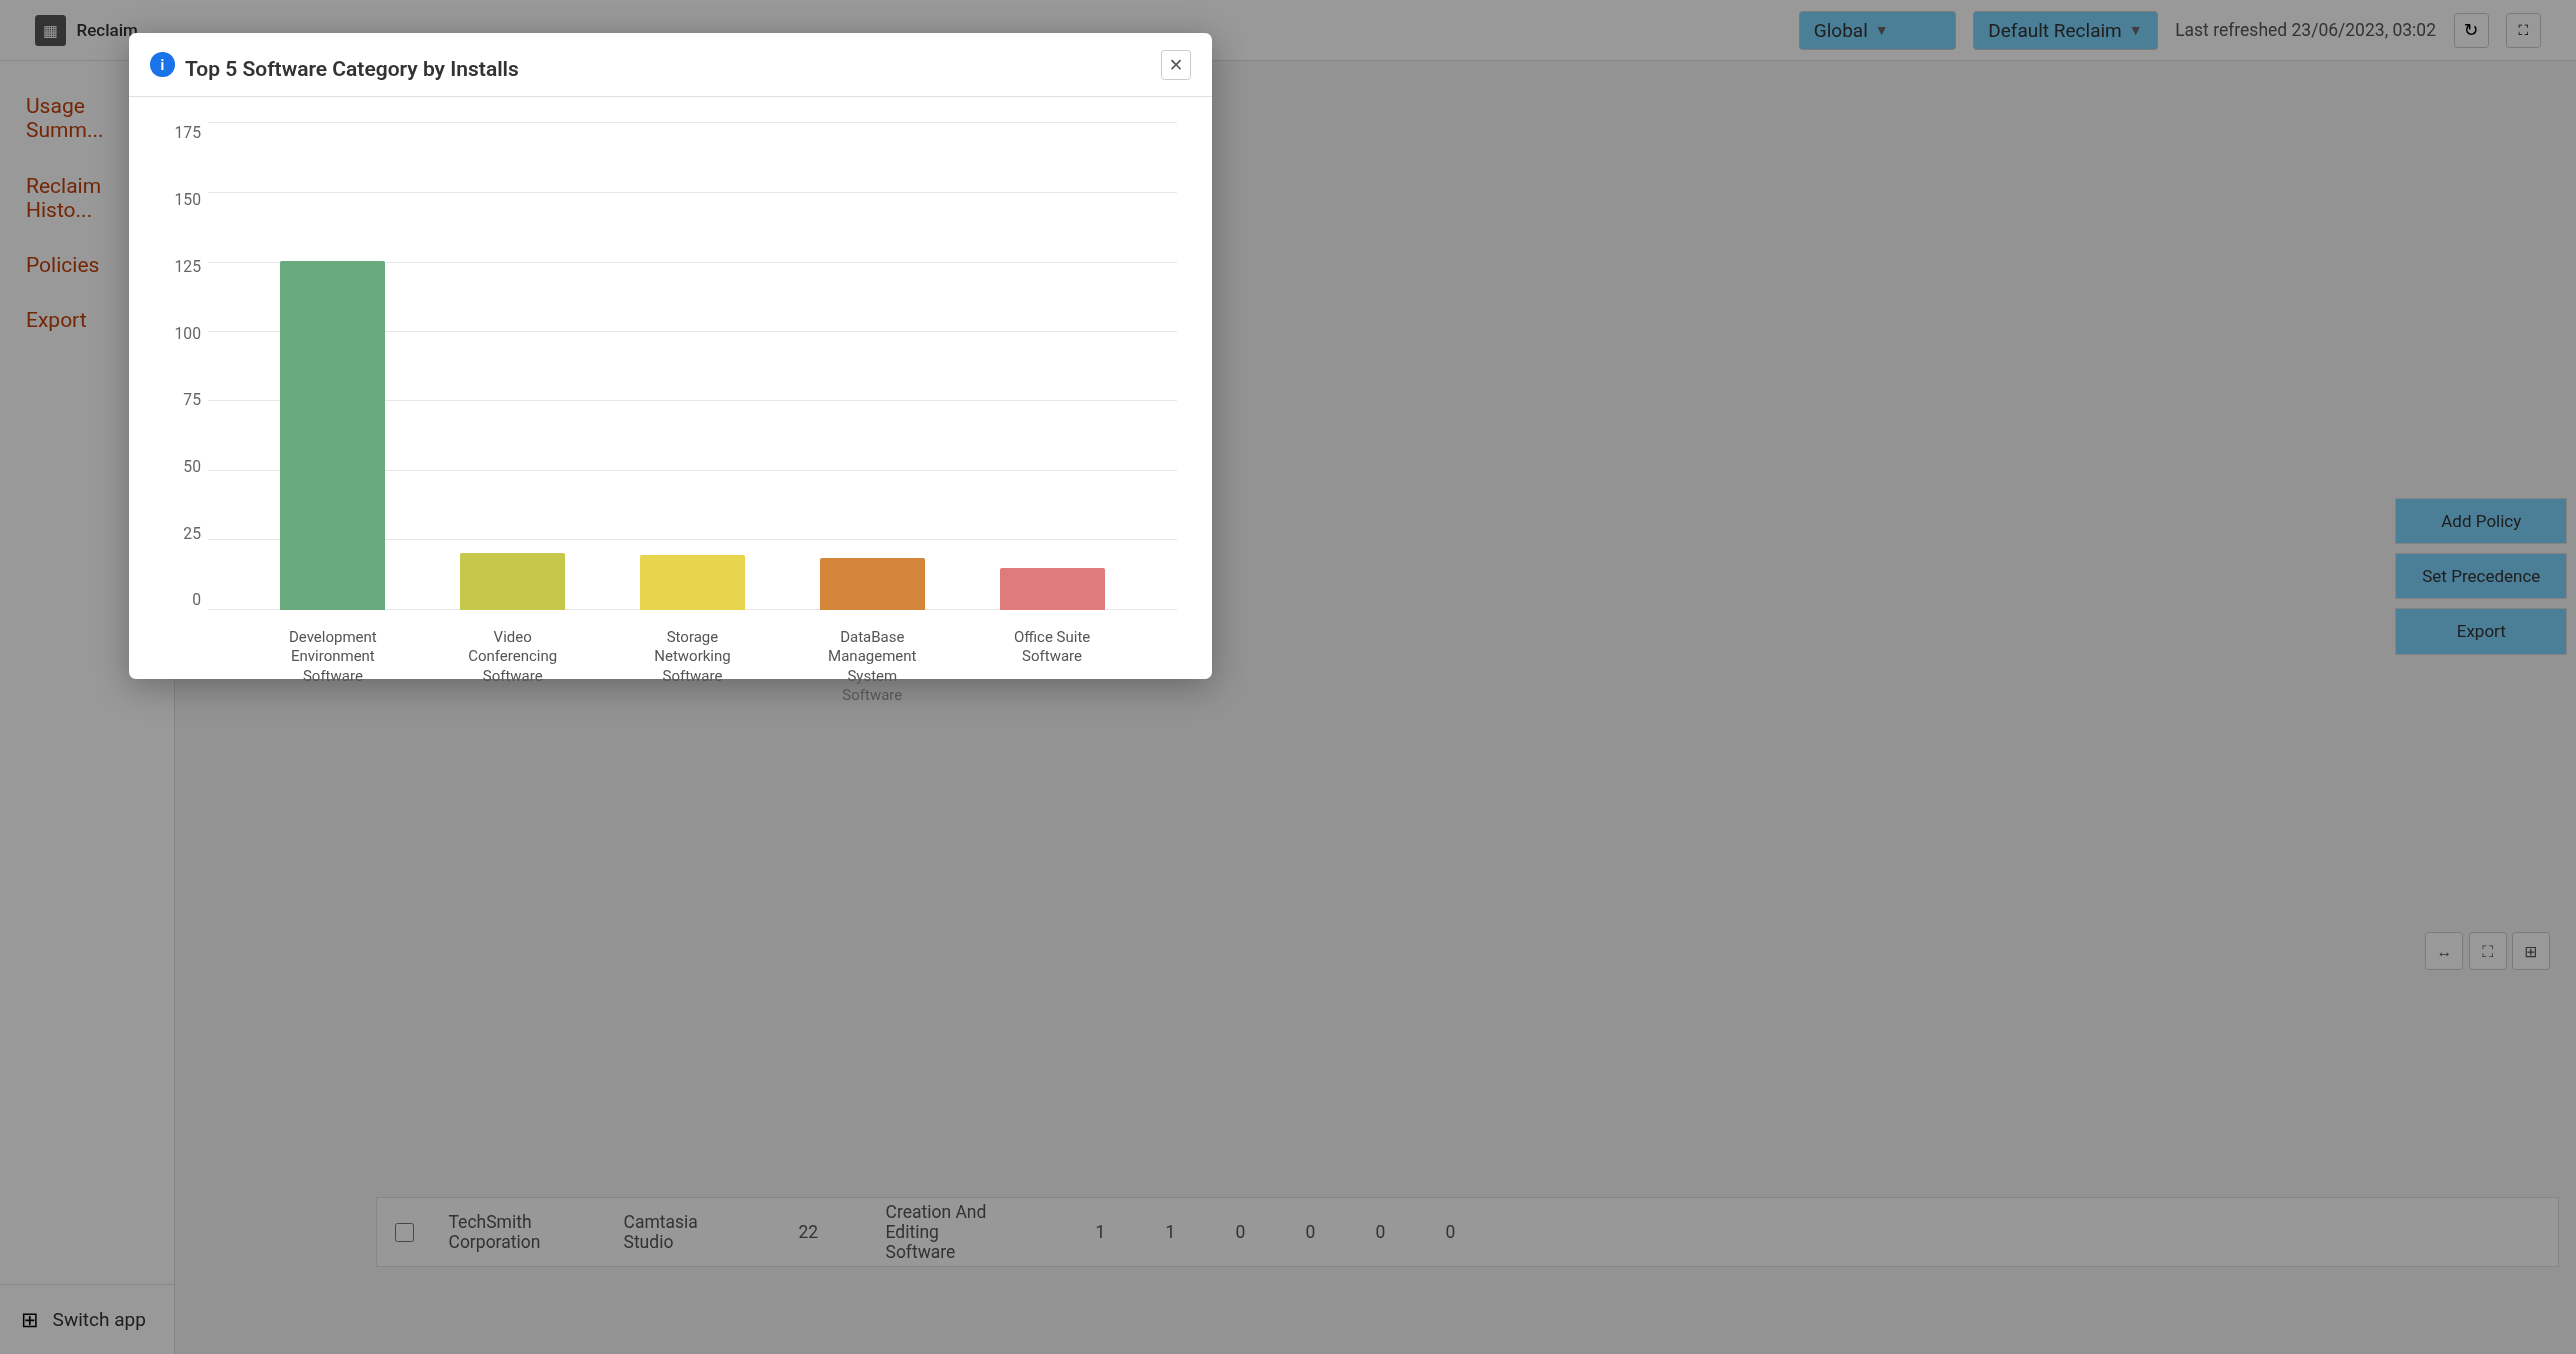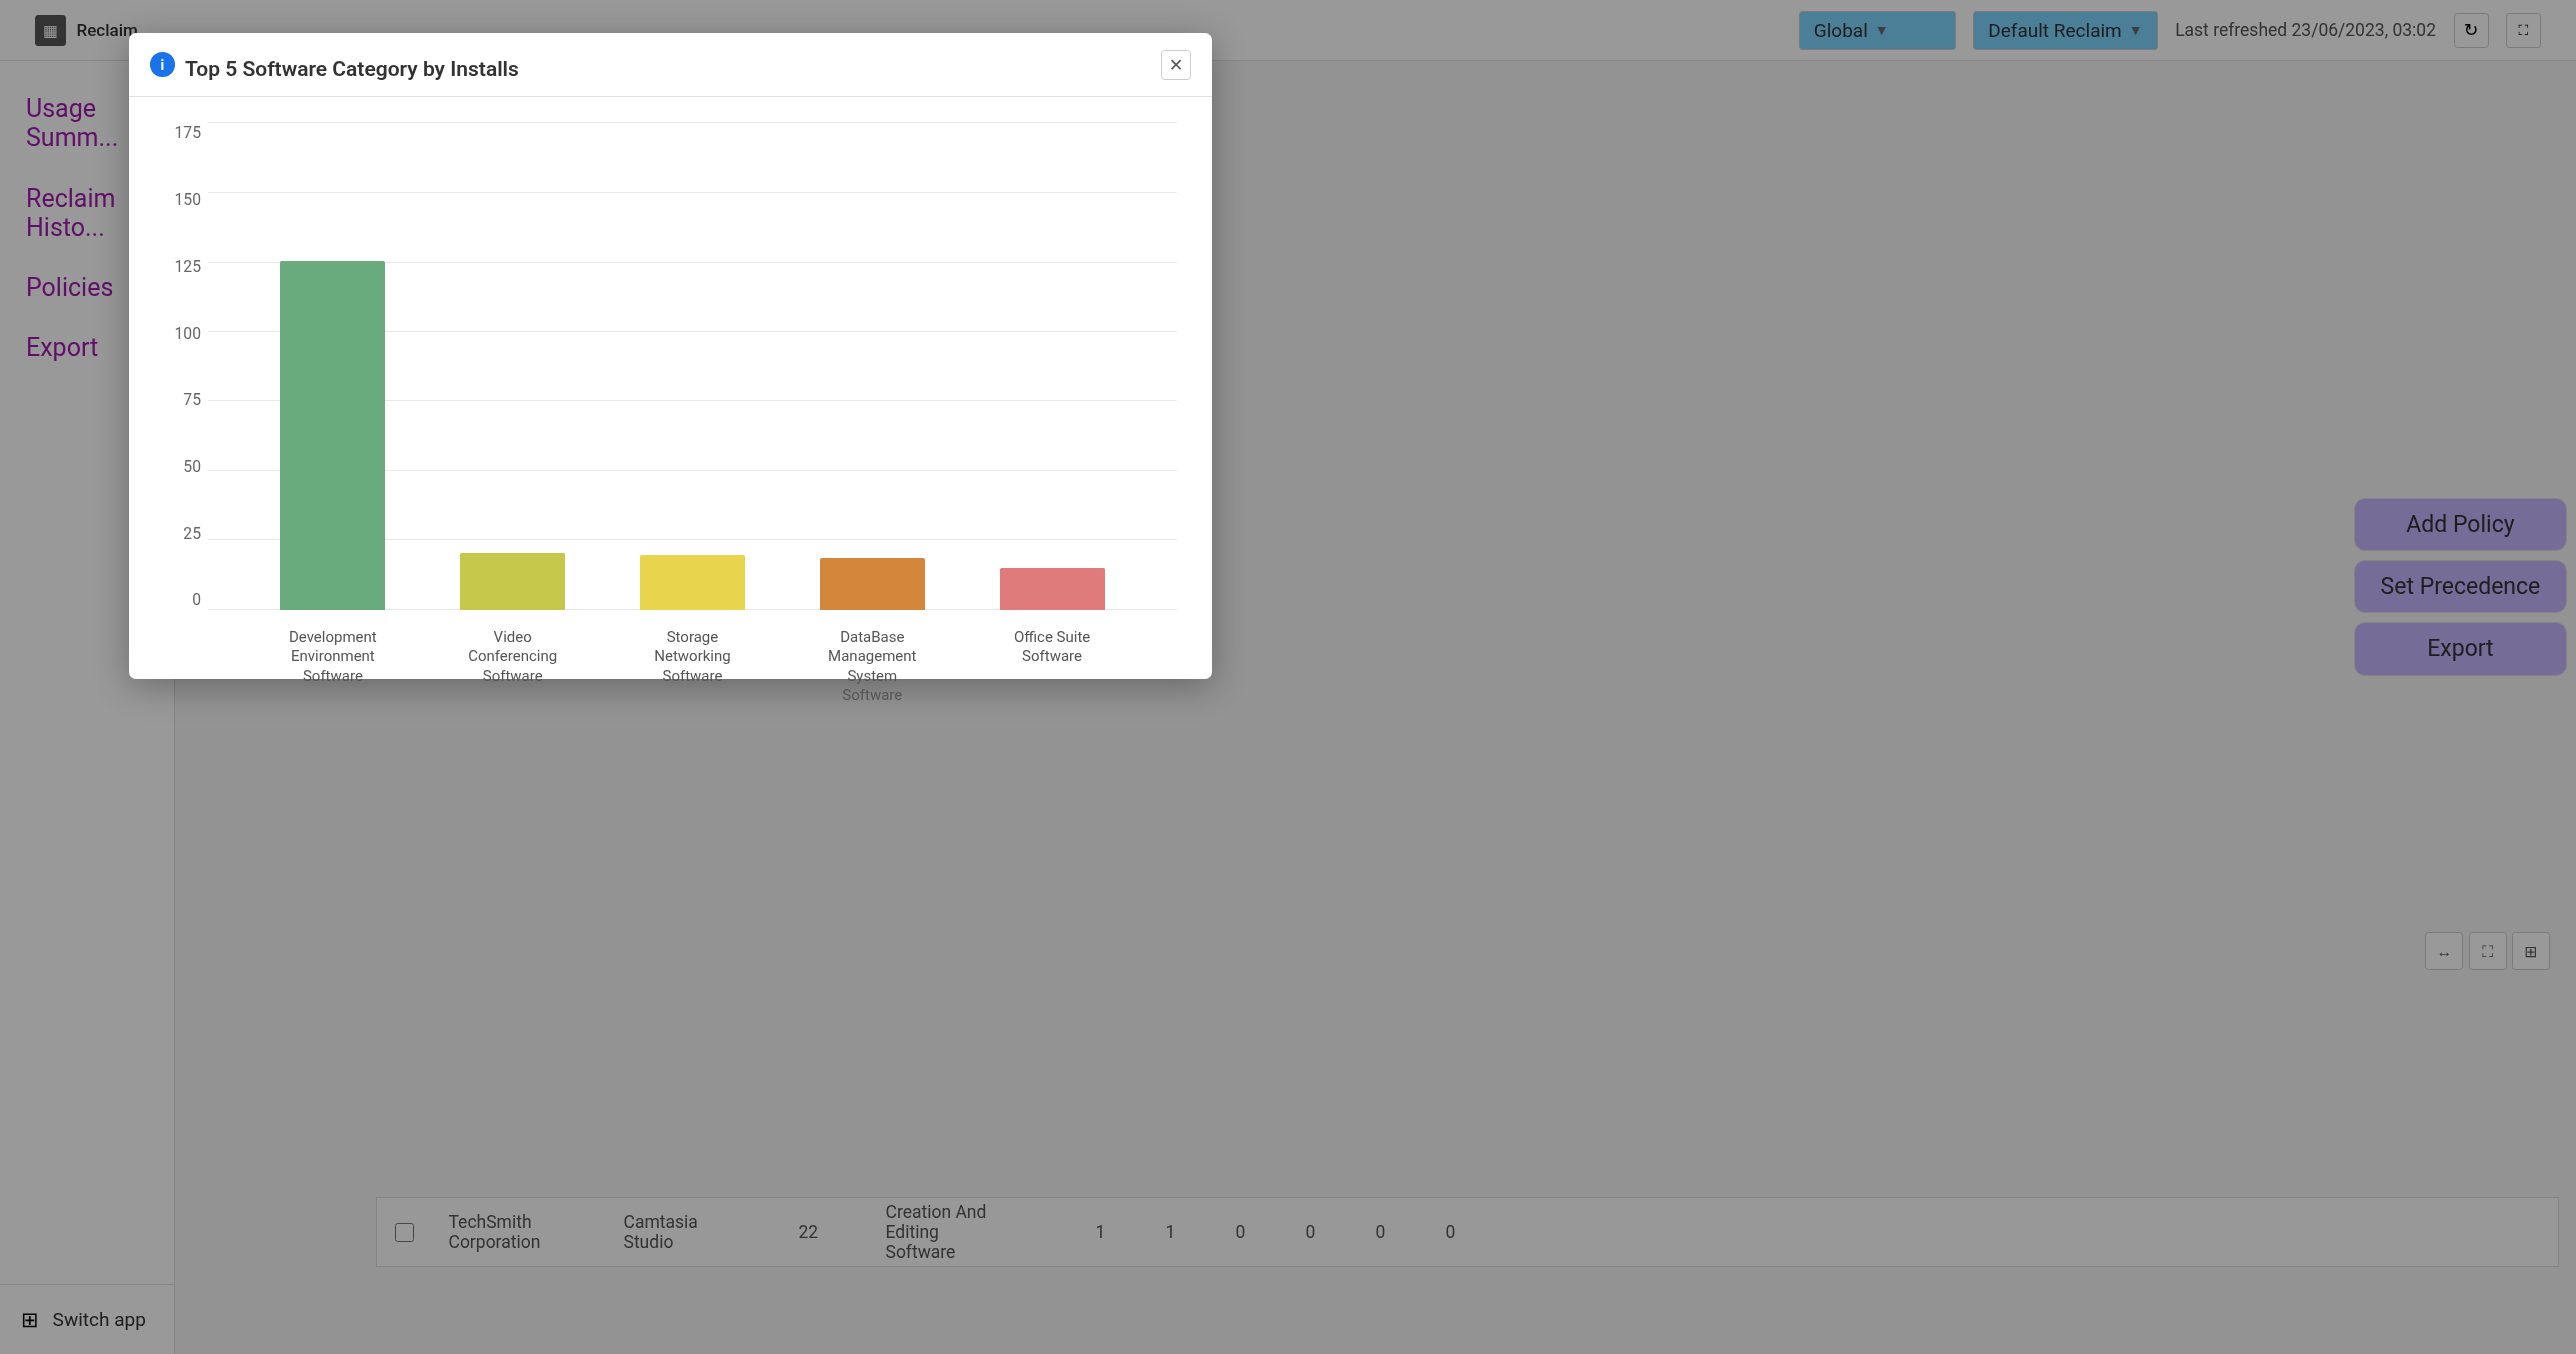--- a/index.html
+++ b/index.html
@@ -114,22 +114,22 @@
       left: 0;
       width: 175px;
       bottom: 0;
       background: #fff;
       border-right: 0.9px solid #e0e0e0;
       padding-top: 17.5px;
     }
 
     .sidebar-item {
       padding: 15.7px 26px;
-      font-size: 25px;
-      color: #a21caf;
+      font-size: 21px;
+      color: #c2410c;
       cursor: pointer;
     }
 
     
     .switch-app {
       position: absolute;
       bottom: 0;
       left: 0;
       width: 175px;
       height: 70px;
@@ -166,25 +166,25 @@
     .right-panel-btns {
       position: absolute;
       top: 437px;
       right: 8.7px;
       display: flex;
       flex-direction: column;
       gap: 8.7px;
     }
 
     .panel-btn {
-      font-size: 23px;
+      font-size: 17px;
       padding: 12.2px 26px;
-      background: #c4b5fd;
+      background: #7dd3fc;
       border: 0.9px solid #ddd;
-      border-radius: 11px;
+      border-radius: 0;
       color: #333;
       cursor: pointer;
       text-align: center;
     }
 
     
     .bg-table-row {
       position: absolute;
       bottom: 87px;
       left: 201px;

